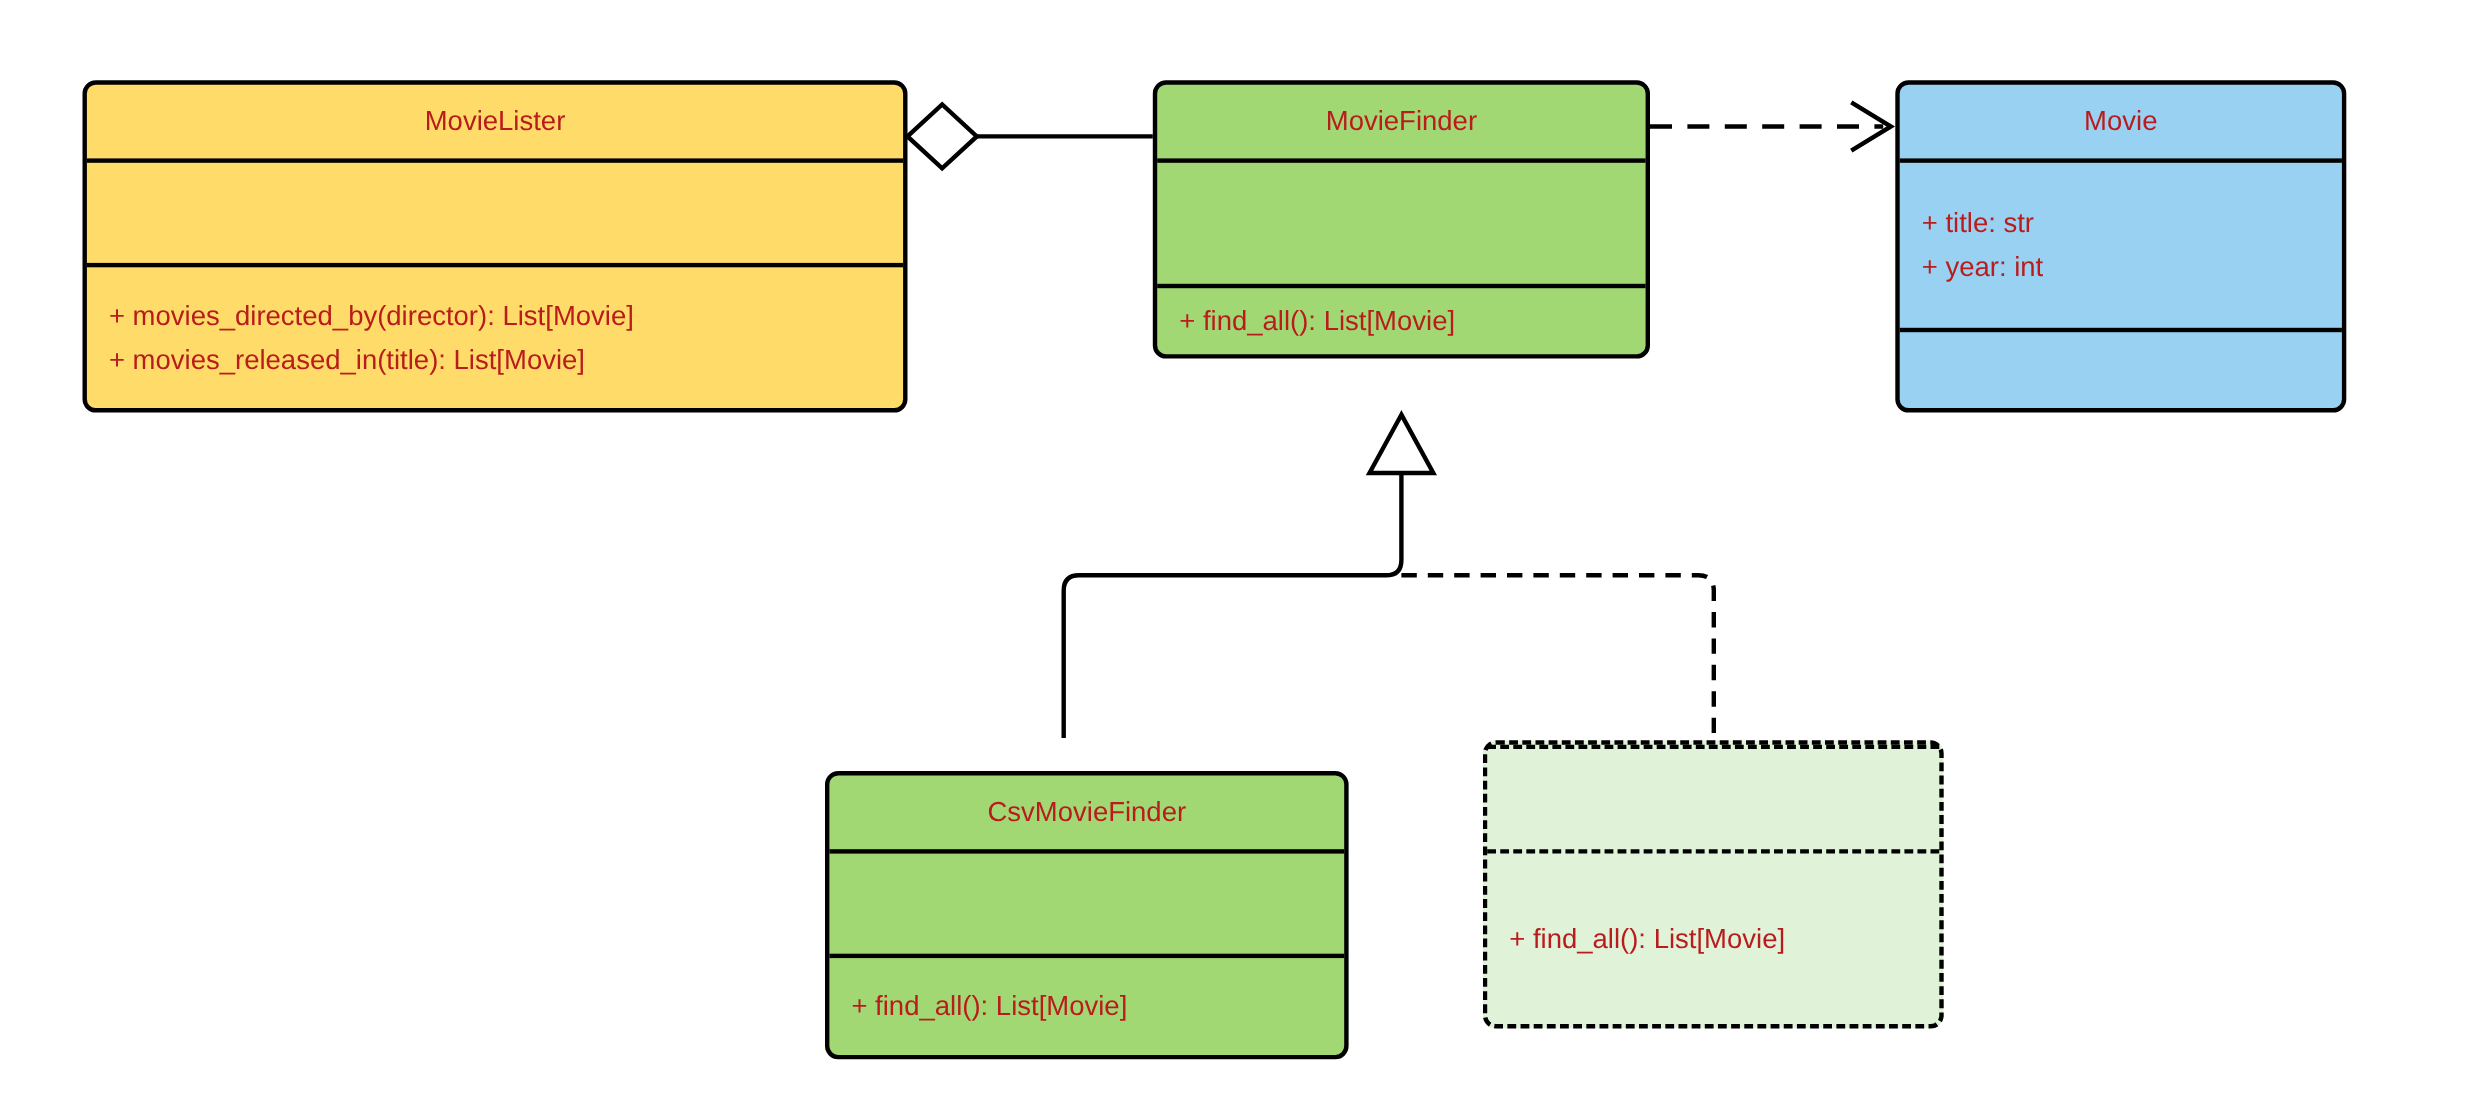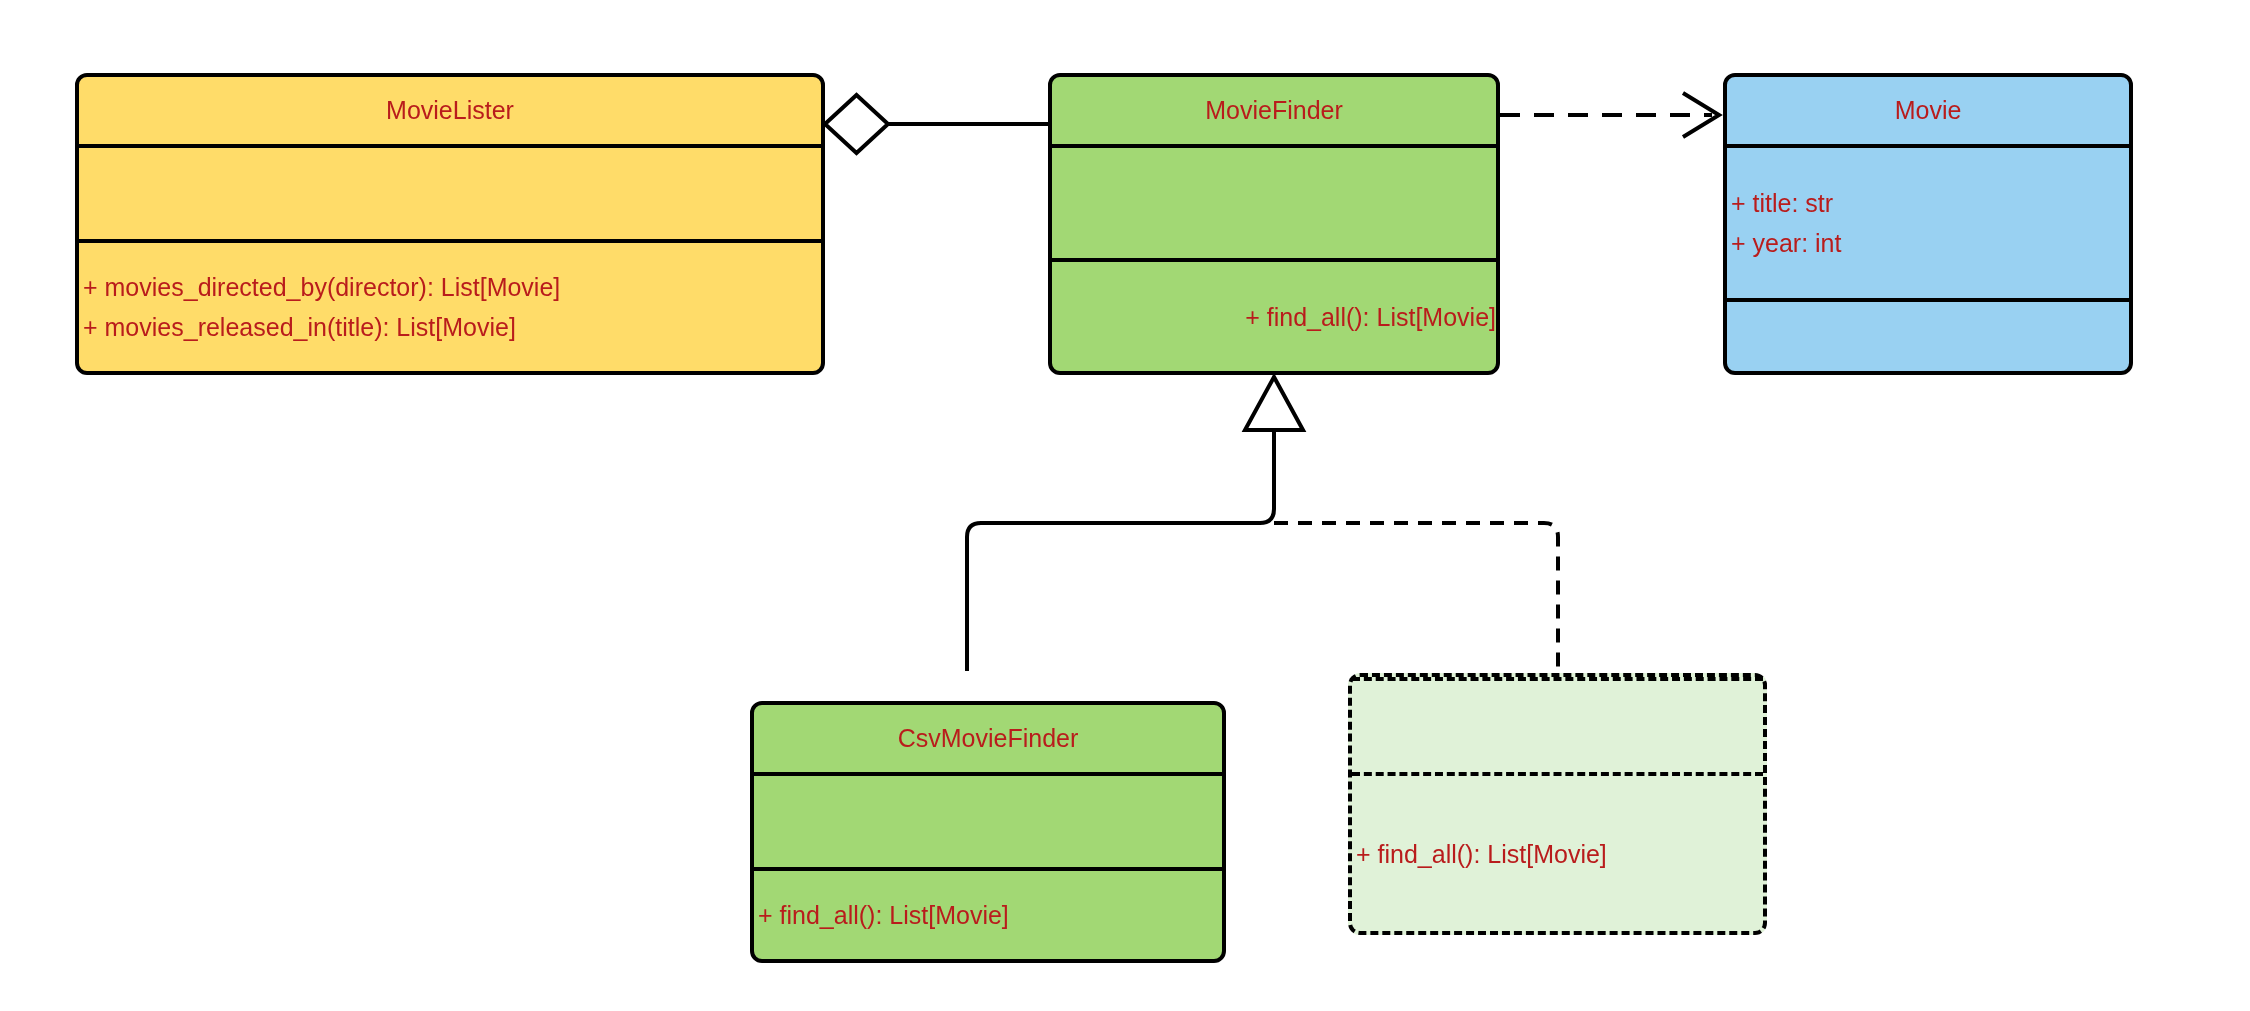--- a/index.html
+++ b/index.html
@@ -38,29 +38,29 @@
     align-items: center;
     justify-content: center;
     font-size: 25px;
   }
   .uml-class .compartment {
     border-top: 4px solid #000000;
     box-sizing: border-box;
     display: flex;
     flex-direction: column;
     justify-content: center;
-    padding-left: 4px;
+    padding-left: 20px;
     line-height: 40px;
   }
   .uml-class.dashed .compartment { border-top-style: dashed; }
   .uml-class .compartment.grow { flex: 1; }
   
   .c-movielister  { left: 75px;   top: 73px;  width: 750px; height: 302px; }
   .c-movielister  .attrs { height: 95px; }
-  .c-moviefinder  { left: 1048px; top: 73px;  width: 452px; height: 302px; text-align: right; }
+  .c-moviefinder  { left: 1048px; top: 73px;  width: 452px; height: 253px; }
   .c-moviefinder  .attrs { height: 114px; }
   .c-movie        { left: 1723px; top: 73px;  width: 410px; height: 302px; }
   .c-movie        .attrs { height: 154px; }
   .c-csvfinder    { left: 750px;  top: 701px; width: 476px; height: 262px; }
   .c-csvfinder    .attrs { height: 95px; }
   .c-sqlitefinder { left: 1348px; top: 673px; width: 419px; height: 262px; }
   .c-sqlitefinder .attrs { height: 95px; }
   .edge { stroke: #000000; stroke-width: 4; fill: none; }
   .edge.dashed-long { stroke-dasharray: 20 14; }
   .edge.dashed-short { stroke-dasharray: 14 10; }

